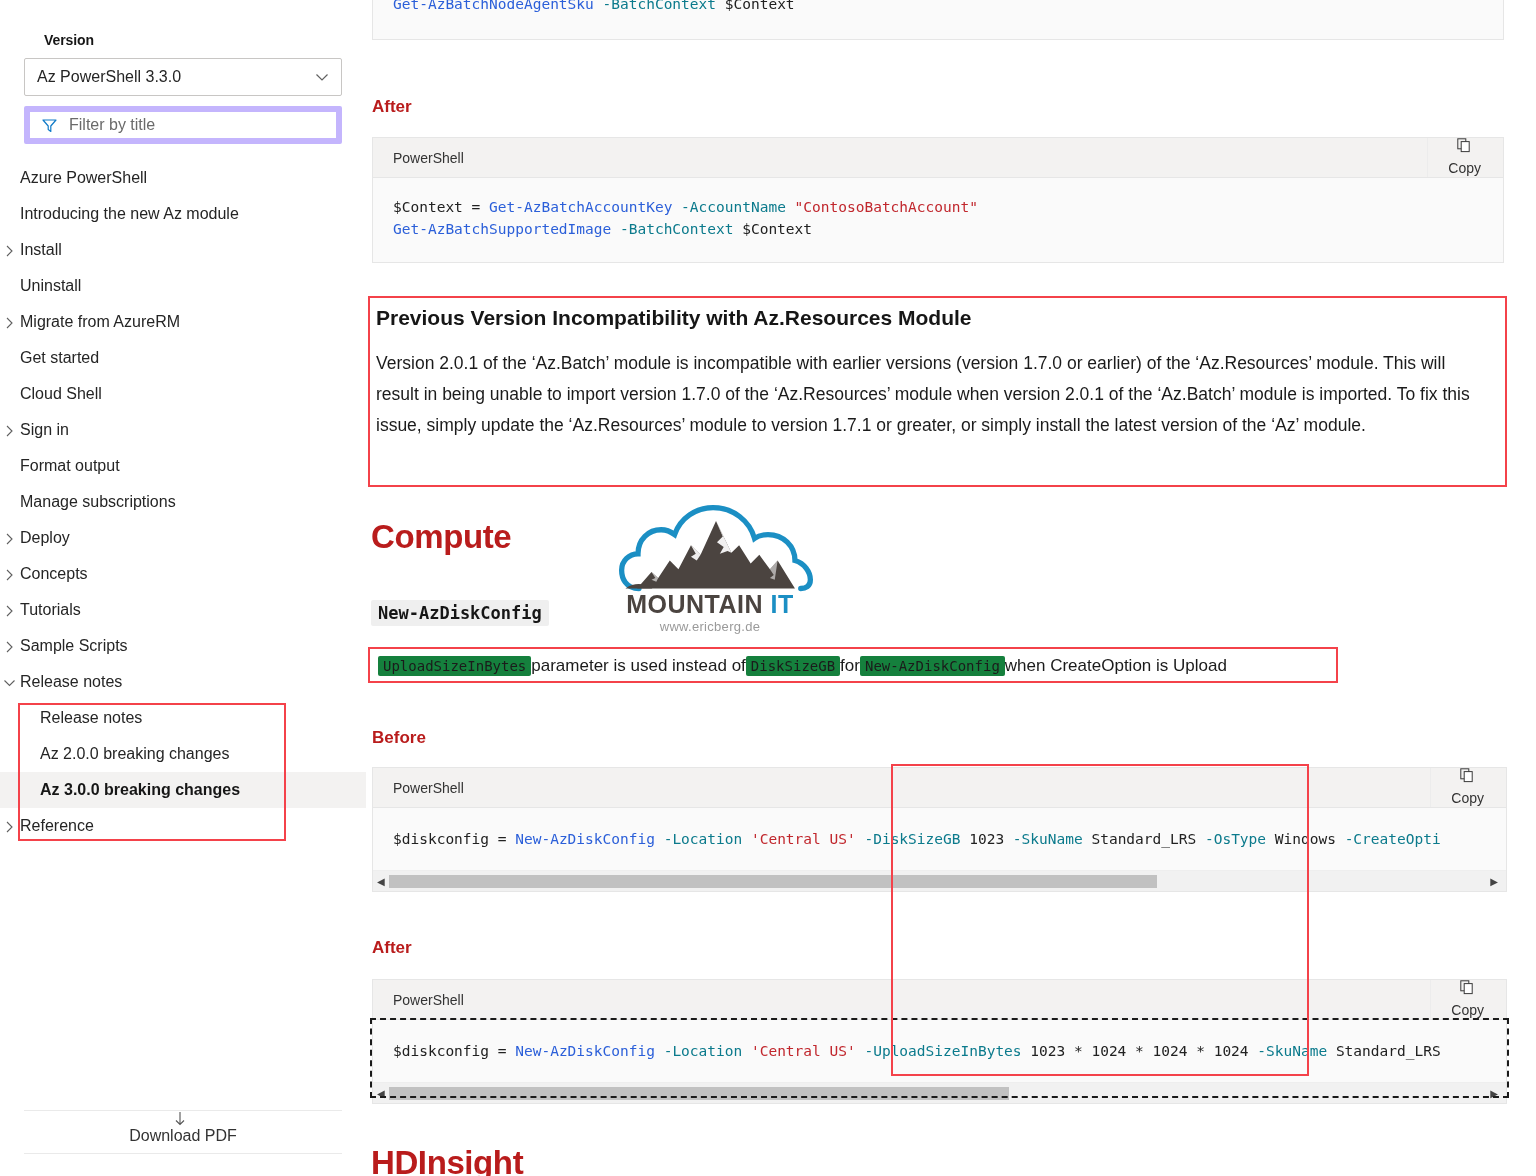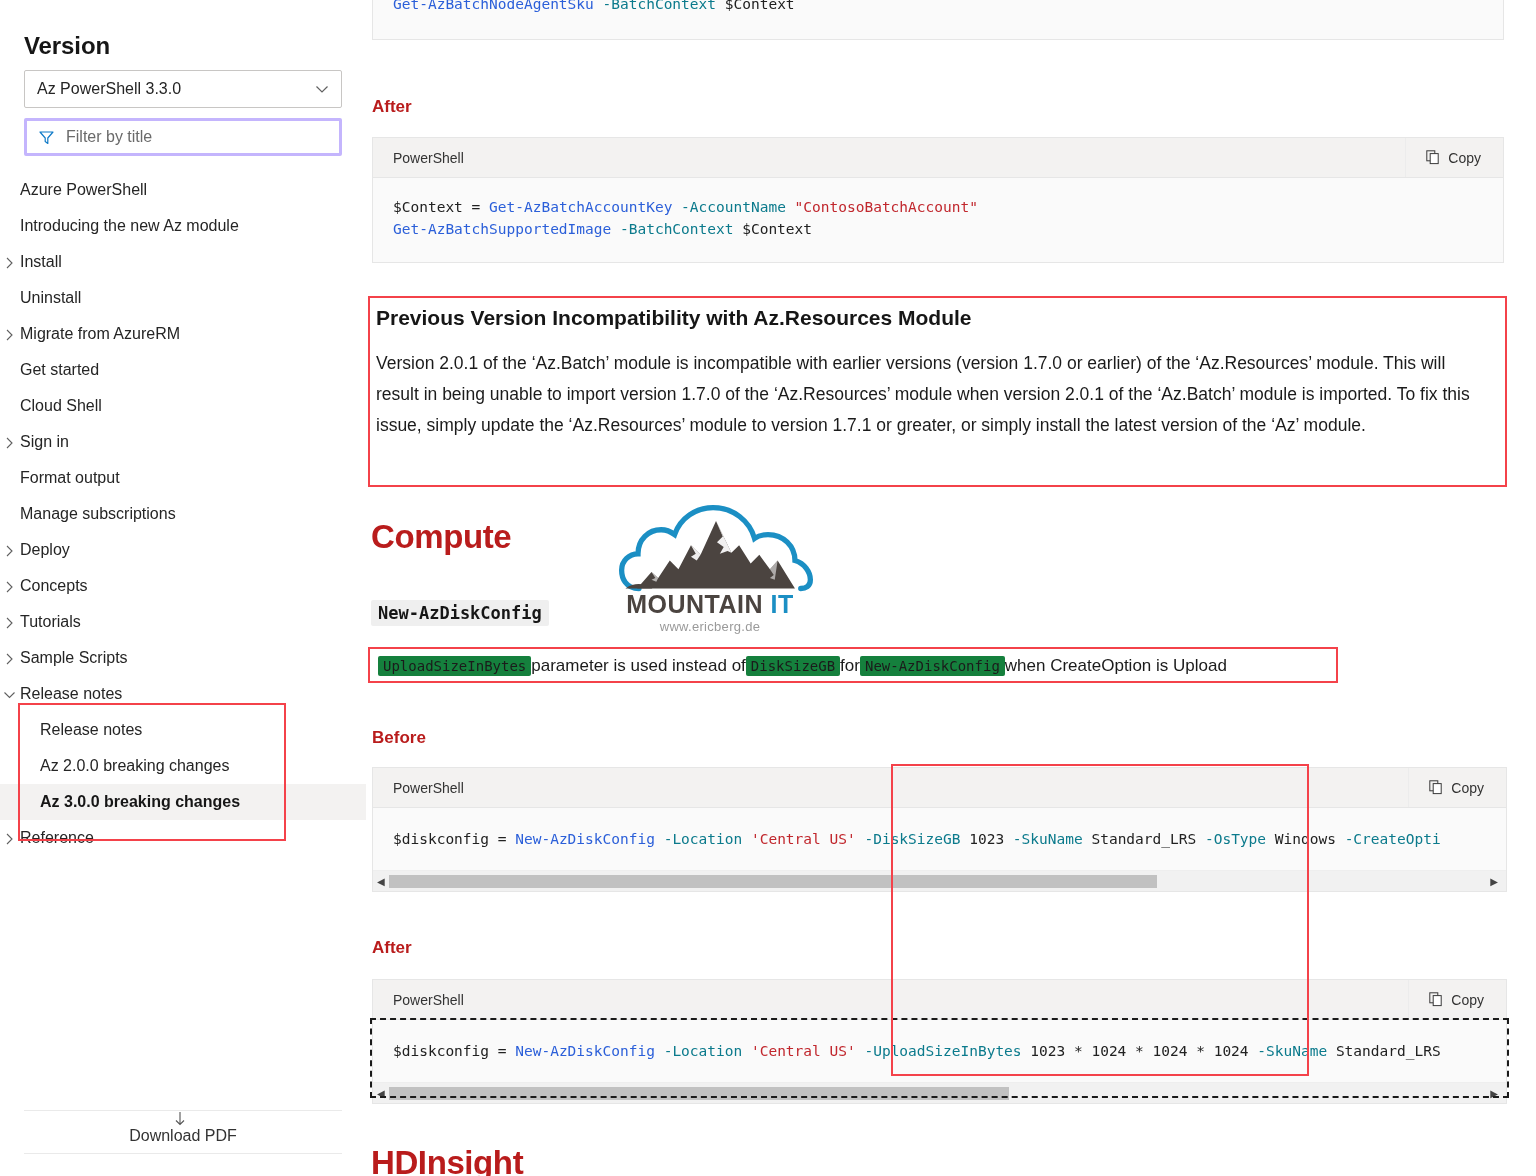--- a/index.html
+++ b/index.html
@@ -16,47 +16,48 @@
   
   .sidebar {
     width: 366px;
     height: 1176px;
     position: relative;
     flex: 0 0 366px;
     background: #ffffff;
   }
   .sb-inner { padding: 0 24px; }
   .version-label {
-    font-size: 24px;
+    font-size: 14px;
     font-weight: 700;
     color: #161616;
     padding-top: 32px;
     padding-bottom: 10px;
     letter-spacing: -0.1px;
+    margin-left: 20px;
   }
   .version-select {
     position: relative;
     height: 38px;
     border: 1px solid #c8c6c4;
     border-radius: 2px;
     display: flex;
     align-items: center;
     padding: 0 12px;
     font-size: 16px;
     color: #252525;
     background: #fff;
   }
   .version-select .chev {
     position: absolute; right: 12px; top: 50%; transform: translateY(-50%);
     width: 14px; height: 14px;
   }
   .filter-box {
     margin-top: 10px;
     height: 38px;
-    border: 3px solid #c4b5fd;
+    border: 6px solid #c4b5fd;
     border-radius: 2px;
     display: flex;
     align-items: center;
     padding: 0 11px;
     background: #fff;
   }
   .filter-box .funnel { width: 17px; height: 17px; margin-right: 11px; flex:0 0 auto; }
   .filter-box .ph { font-size: 16px; color: #6a6a6a; }
 
   .nav { margin-top: 16px; position: relative; }
@@ -115,20 +116,21 @@
     padding: 0 0 0 20px;
     font-size: 14px; color: #333;
   }
   .copy-btn {
     display:flex; align-items:center; gap:7px;
     font-size: 14px; color: #333;
     padding: 0 22px 0 20px;
     height: 39px;
     border-left: 1px solid #ececec;
     background: #f3f2f1;
+    flex-direction: column;
   }
   .copy-btn svg { width: 15px; height: 15px; }
   .code-body {
     background: #fafafa;
     padding: 14px 20px 14px 20px;
     font-family: "DejaVu Sans Mono", monospace;
     font-size: 14.5px;
     line-height: 22px;
     white-space: pre;
     color: #212121;

